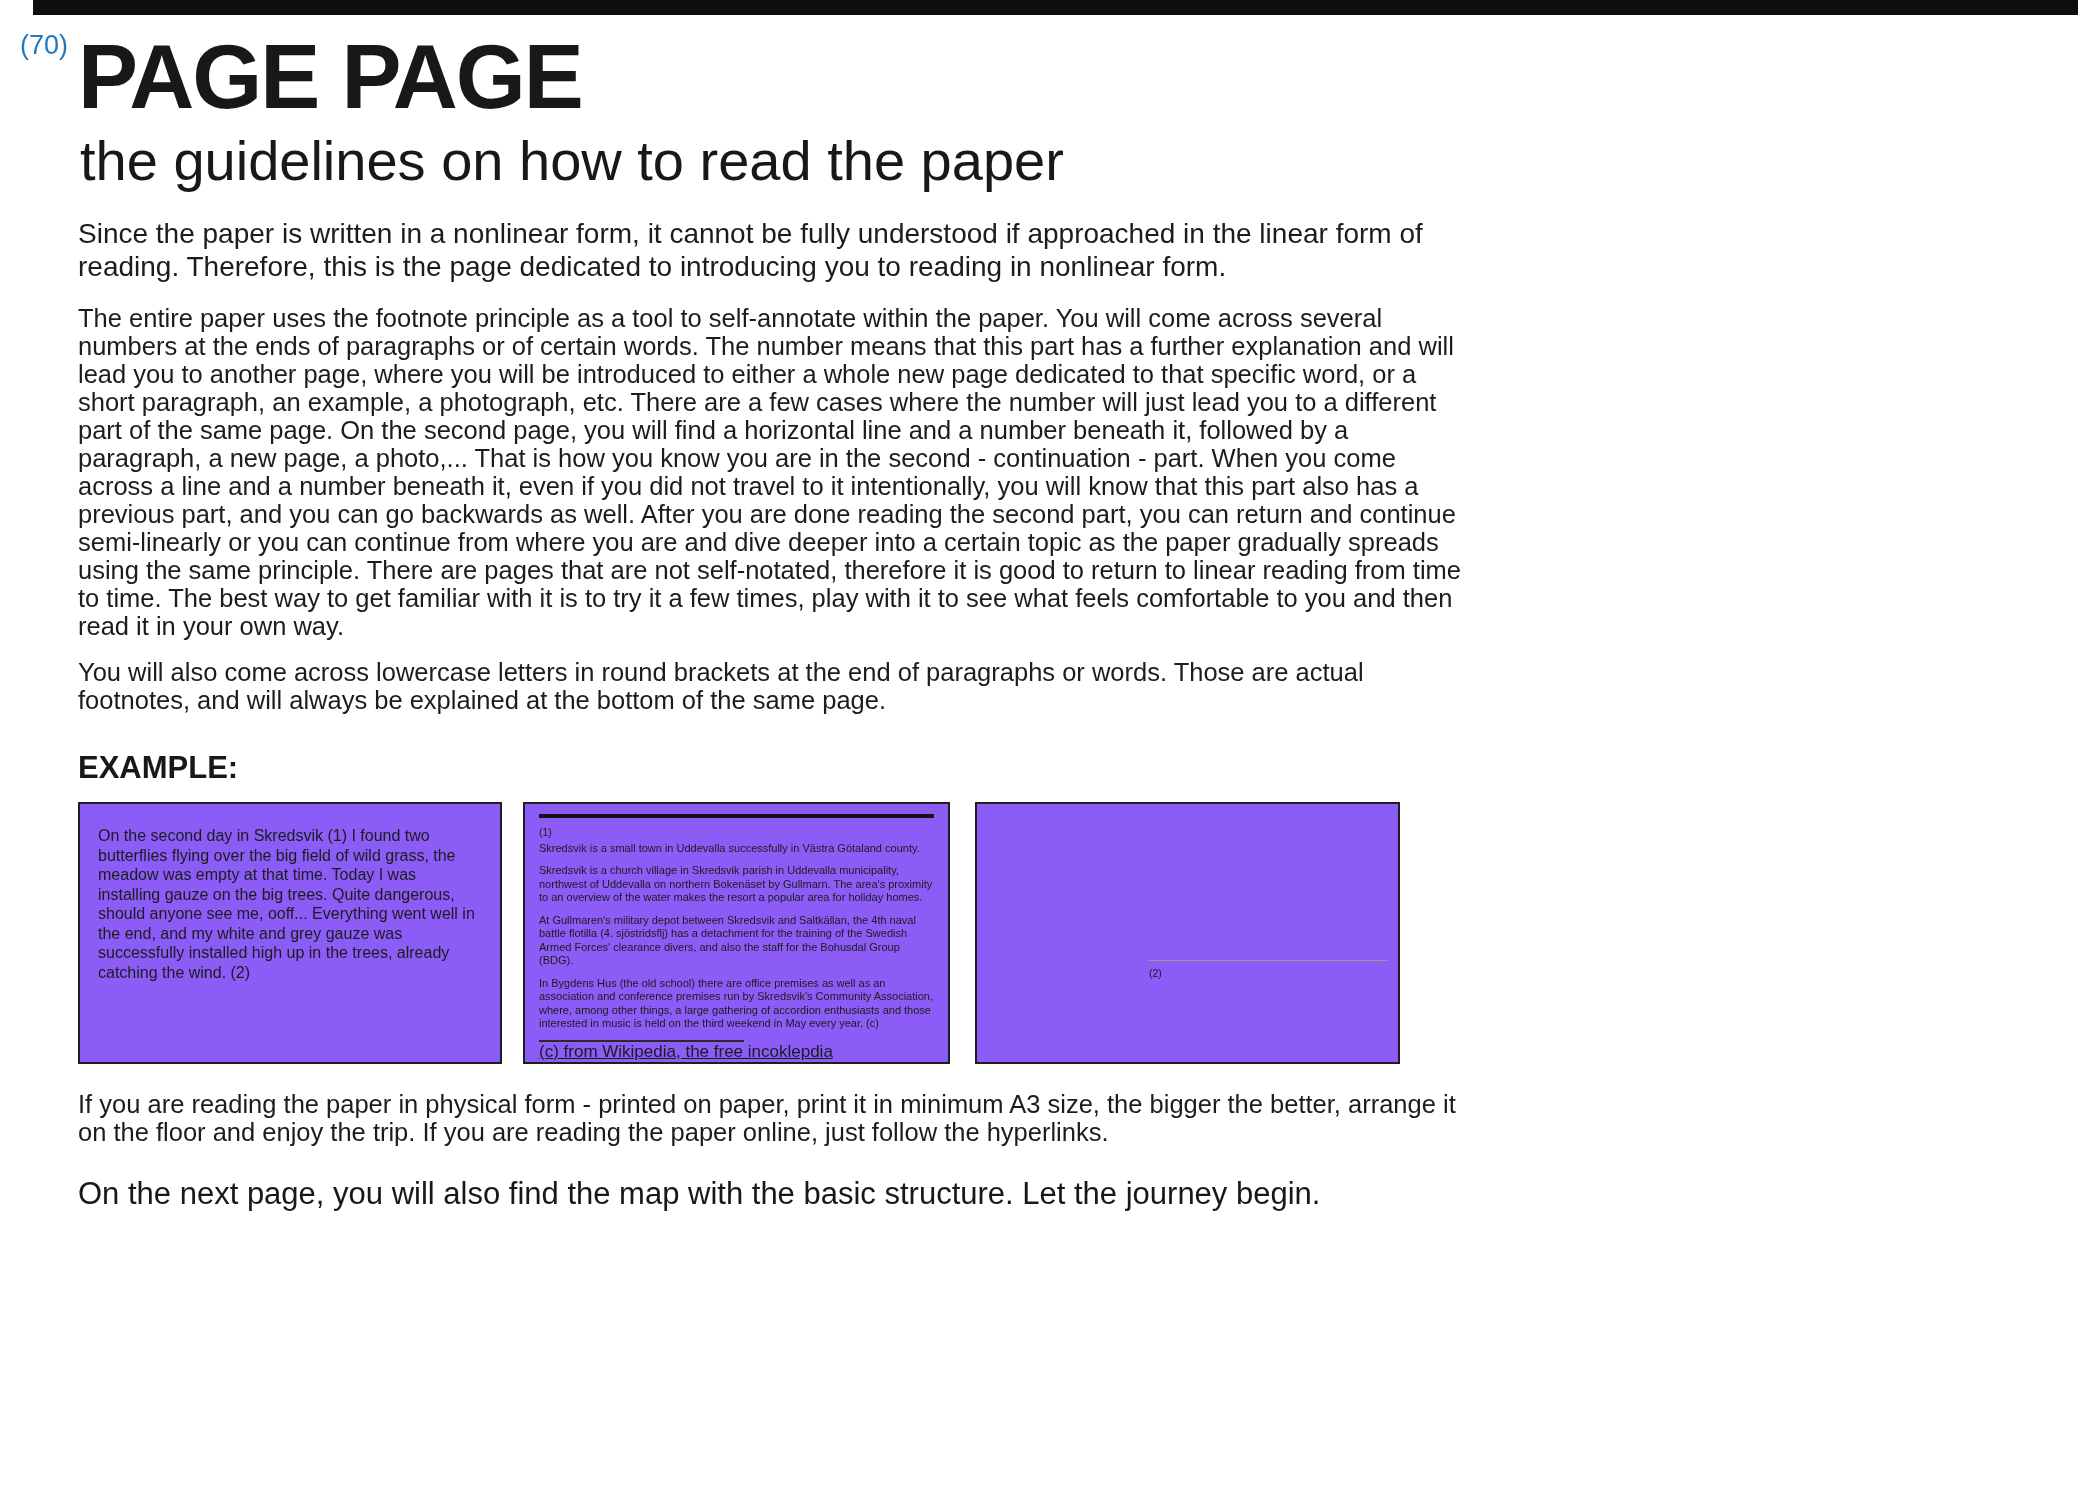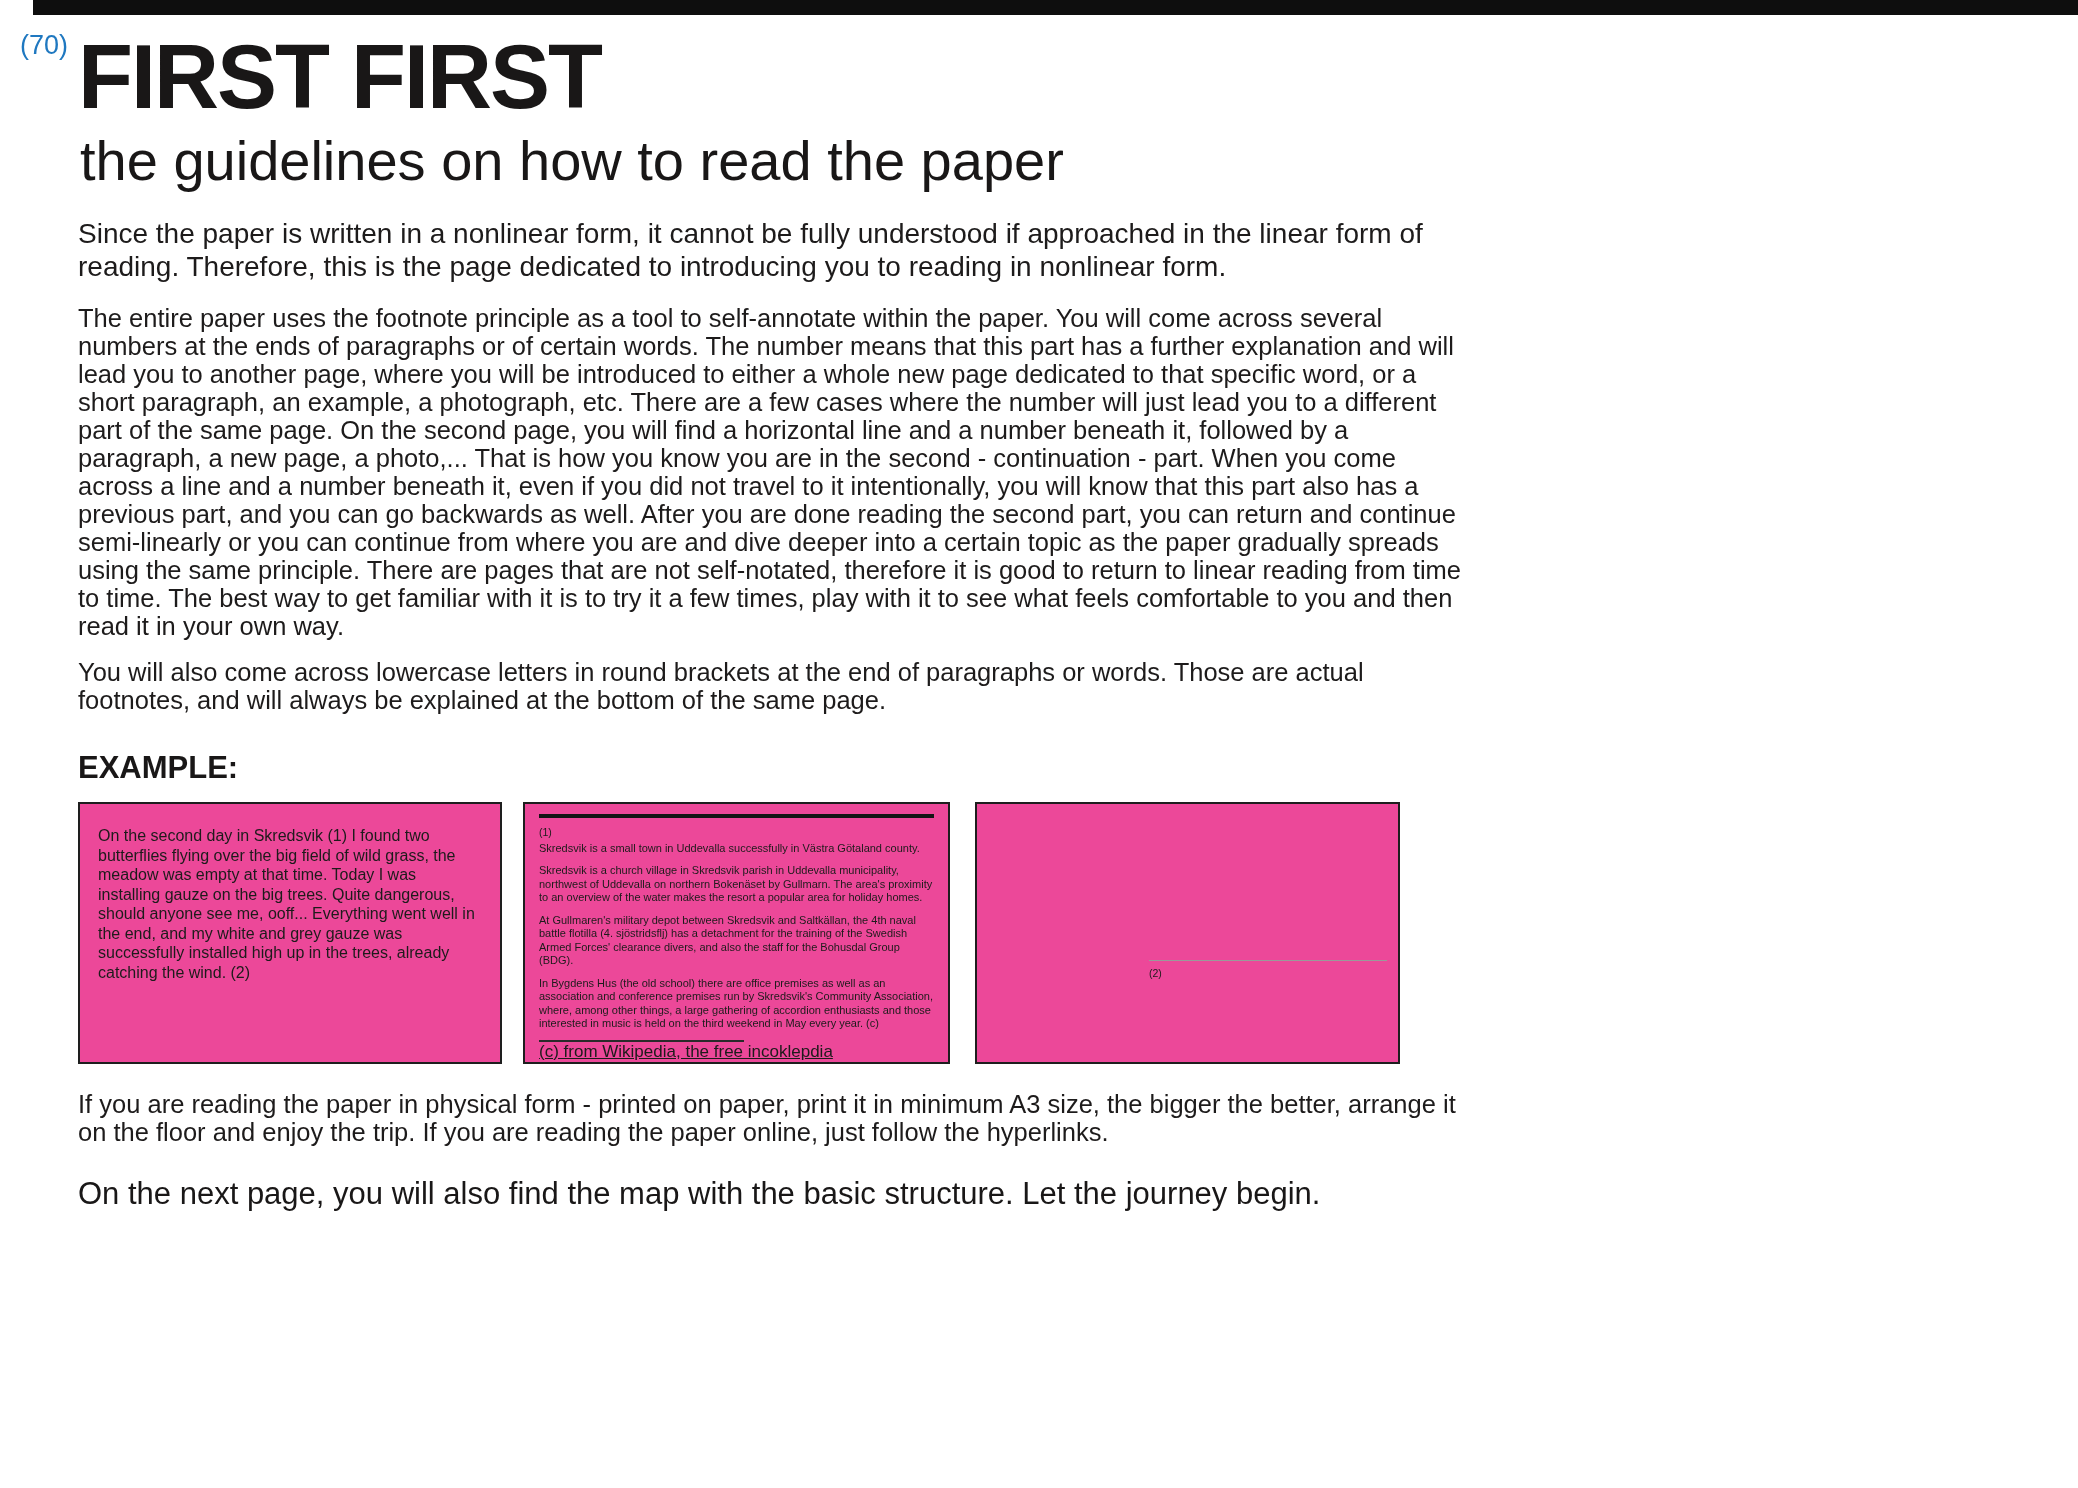--- a/index.html
+++ b/index.html
@@ -61,21 +61,21 @@
     margin: 36px 0 0;
     color: #191717;
   }
   .boxes {
     display: flex;
     margin-top: 16px;
   }
   .box {
     border: 2px solid #1e1e1e;
     height: 262px;
-    background: #ec4899;
+    background: #8b5cf6;
     flex: none;
   }
   .box1 {
     width: 424px;
     padding: 22px 18px;
     font-size: 16px;
     line-height: 19.5px;
     margin-right: 21px;
   }
   .box2 {
@@ -135,21 +135,21 @@
 </style>
 </head>
 <body>
 
 <div class="topbar"></div>
 
 <div class="pagenum">(70)</div>
 
 <div class="content">
 
-  <h1 class="title">FIRST FIRST</h1>
+  <h1 class="title">PAGE PAGE</h1>
   <div class="subtitle">the guidelines on how to read the paper</div>
 
   <p class="para intro">Since the paper is written in a nonlinear form, it cannot be fully understood if approached in the linear form of reading. Therefore, this is the page dedicated to introducing you to reading in nonlinear form.</p>
 
   <p class="para" style="margin-top:21px;">The entire paper uses the footnote principle as a tool to self-annotate within the paper.  You will come across several numbers at the ends of paragraphs or of certain words. The number means that this part has a further explanation and will lead you to another page, where you will be introduced to either a whole new page dedicated to that specific word, or a short paragraph, an example, a photograph, etc. There are a few cases where the number will just lead you to a different part of the same page. On the second page, you will find a horizontal line and a number beneath it, followed by a paragraph, a new page, a photo,... That is how you know you are in the second - continuation -  part. When you come across a line and a number beneath it, even if you did not travel to it intentionally, you will know that this part also has a previous part, and you can go backwards as well. After you are done reading the second part, you can return and continue semi-linearly or you can continue from where you are and dive deeper into a certain topic as the paper gradually spreads using the same principle. There are pages that are not self-notated, therefore it is good to return to linear reading from time to time. The best way to get familiar with it is to try it a few times, play with it to see what feels comfortable to you and then read it in your own way.</p>
 
   <p class="para" style="margin-top:18px;">You will also come across lowercase letters in round brackets at the end of paragraphs or words. Those are actual footnotes, and will always be explained at the bottom of the same page.</p>
 
   <div class="example-label">EXAMPLE:</div>
 

